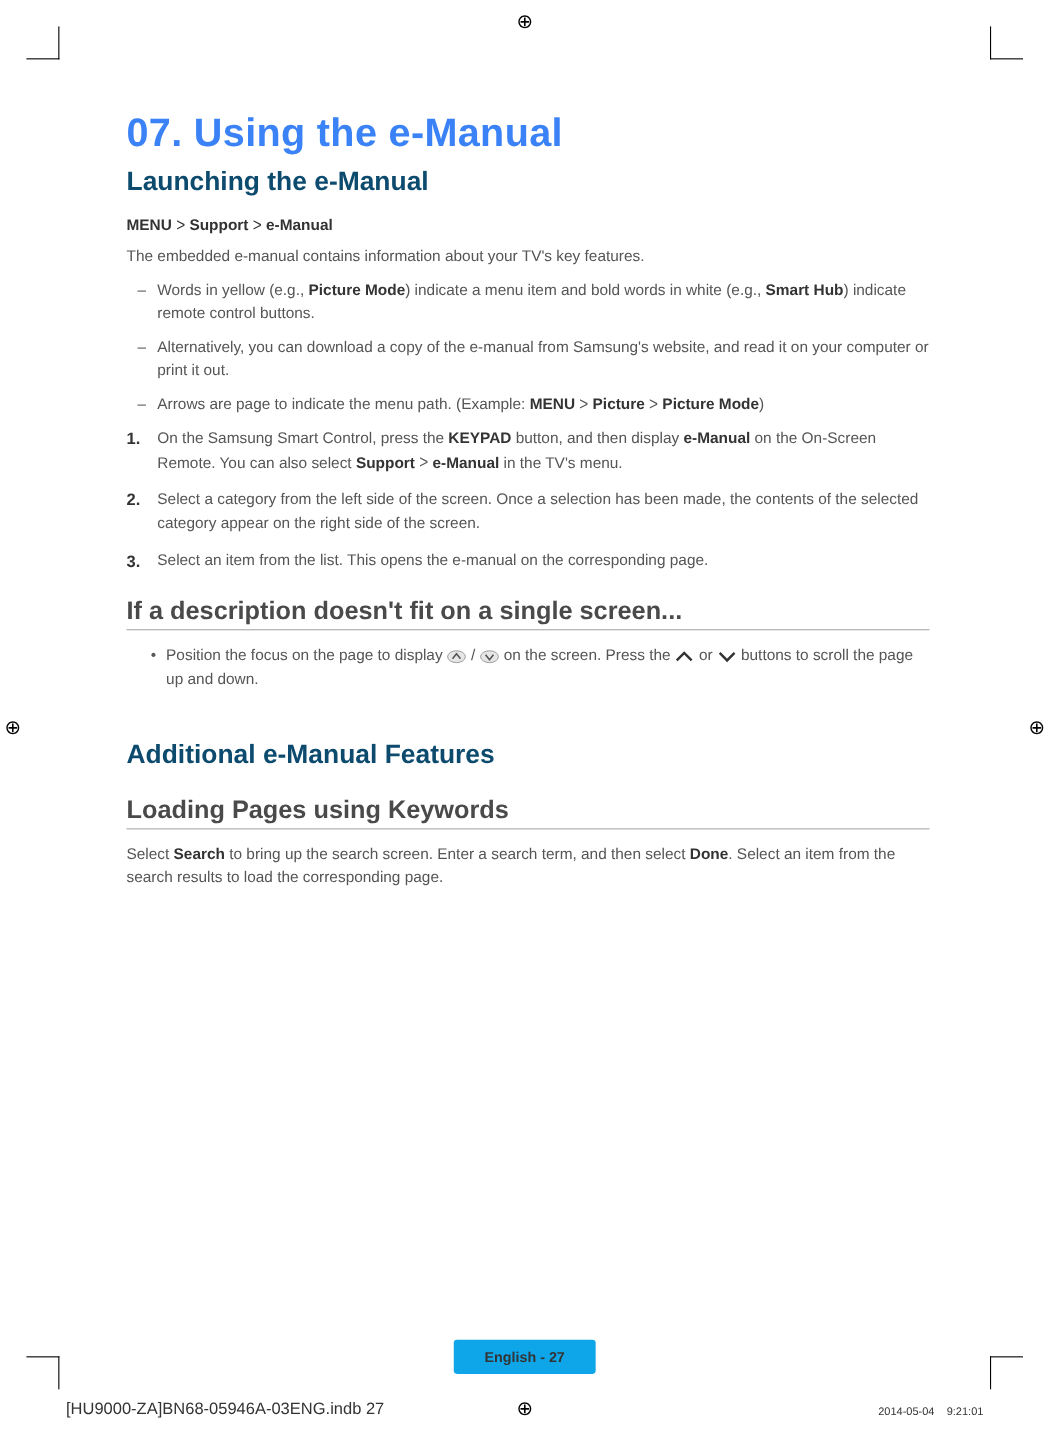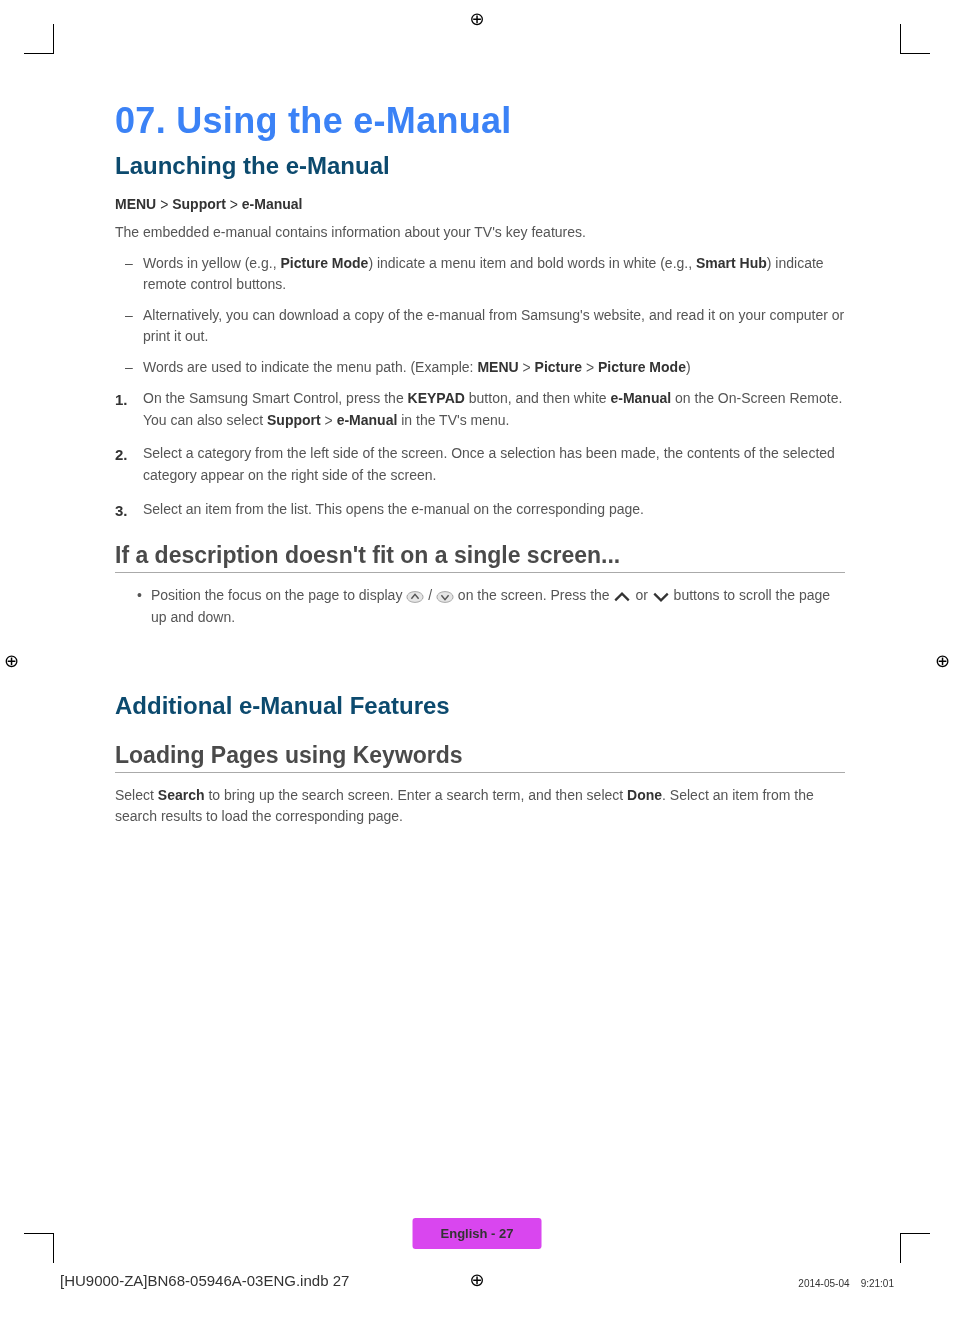--- a/index.html
+++ b/index.html
@@ -69,21 +69,21 @@
   .inline-icon {
     display: inline-block; vertical-align: middle;
     width: 18px; height: 14px;
     position: relative; top: -1px;
   }
   .inline-icon svg { width: 100%; height: 100%; }
   .footer-badge {
     position: absolute;
     left: 50%; transform: translateX(-50%);
     bottom: 72px;
-    background: #d946ef;
+    background: #0ea5e9;
     color: #333;
     font-weight: 700;
     font-size: 13px;
     padding: 8px 28px;
     border-radius: 3px;
   }
   .slug-left {
     position: absolute; left: 60px; bottom: 32px;
     font-size: 15px; color: #333;
   }
@@ -120,32 +120,32 @@
   </div>
 
   <p class="body">The embedded e-manual contains information about your TV's key features.</p>
 
   <ul class="dash">
     <li>
       <span>Words in yellow (e.g., </span><b>Picture Mode</b><span>) indicate a menu item and bold words in white (e.g., </span><b>Smart Hub</b><span>) indicate remote control buttons.</span>
     </li>
     <li>Alternatively, you can download a copy of the e-manual from Samsung's website, and read it on your computer or print it out.</li>
     <li>
-      <span>Words are used to indicate the menu path. (Example: </span><b>MENU</b>
+      <span>Arrows are page to indicate the menu path. (Example: </span><b>MENU</b>
       <span class="chev-sym">&gt;</span>
       <b>Picture</b>
       <span class="chev-sym">&gt;</span>
       <b>Picture Mode</b><span>)</span>
     </li>
   </ul>
 
   <ol class="num">
     <li>
       <span class="nummark">1.</span>
-      <span>On the Samsung Smart Control, press the </span><b>KEYPAD</b><span> button, and then white </span><b>e-Manual</b><span> on the On-Screen Remote. You can also select </span><b>Support</b>
+      <span>On the Samsung Smart Control, press the </span><b>KEYPAD</b><span> button, and then display </span><b>e-Manual</b><span> on the On-Screen Remote. You can also select </span><b>Support</b>
       <span class="chev-sym">&gt;</span>
       <b>e-Manual</b><span> in the TV's menu.</span>
     </li>
     <li>
       <span class="nummark">2.</span>
       <span>Select a category from the left side of the screen. Once a selection has been made, the contents of the selected category appear on the right side of the screen.</span>
     </li>
     <li>
       <span class="nummark">3.</span>
       <span>Select an item from the list. This opens the e-manual on the corresponding page.</span>
@@ -179,21 +179,21 @@
       <span> or </span>
       <span class="inline-icon">
         <svg viewBox="0 0 16 12">
             <path d="M2 3 L8 9 L14 3" fill="none" stroke="#333" stroke-width="2"></path>
           </svg>
       </span>
       <span> buttons to scroll the page up and down.</span>
     </li>
   </ul>
 
-  <h2 class="section nolines" style="margin-top:63px;">Additional e-Manual Features</h2>
+  <h2 class="section nolines" style="margin-top:44px;">Additional e-Manual Features</h2>
 
   <h3 class="subsection">Loading Pages using Keywords</h3>
 
   <p class="body">
     <span>Select </span><b>Search</b><span> to bring up the search screen. Enter a search term, and then select </span><b>Done</b><span>. Select an item from the search results to load the corresponding page.</span>
   </p>
 
 </div>
 
 <div class="footer-badge">

